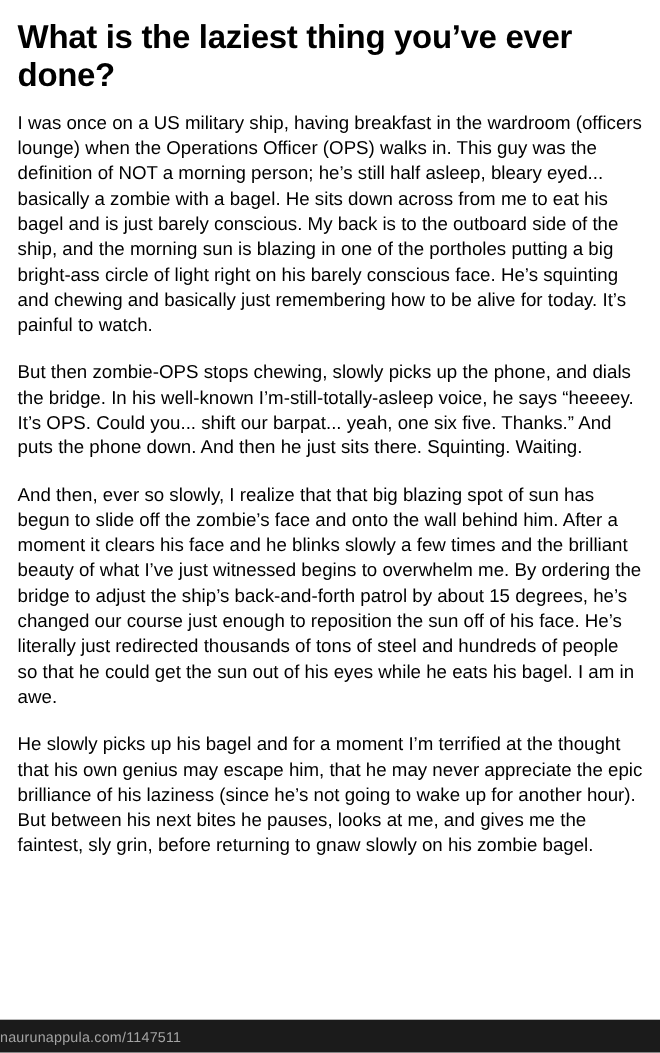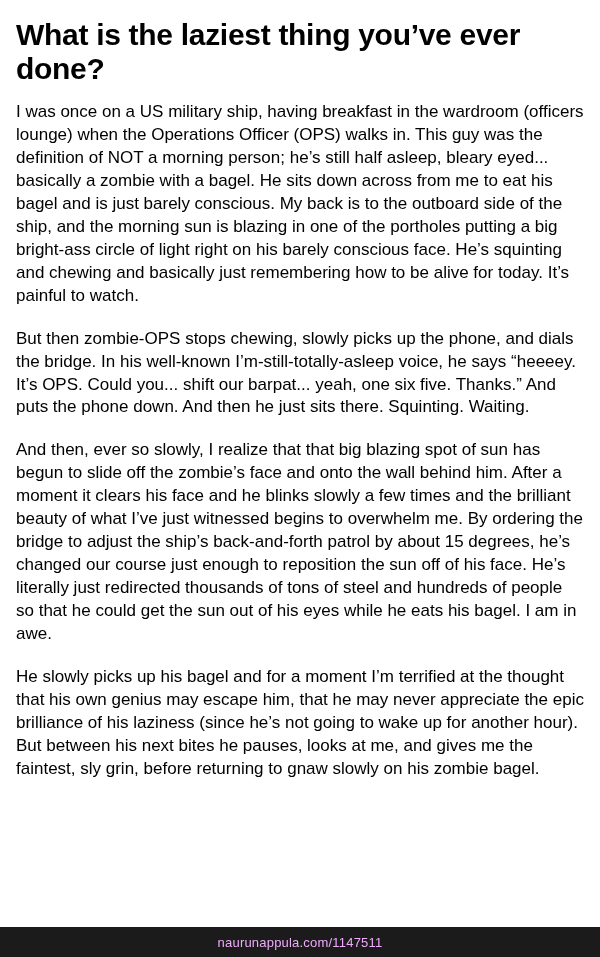--- a/index.html
+++ b/index.html
@@ -44,24 +44,23 @@
   .para:last-child {
     margin-bottom: 0;
   }
   .footer {
     position: absolute;
     left: 0;
     right: 0;
     bottom: 0;
     height: 30px;
     background: #1b1b1b;
-    color: #f0abfc;
+    color: #a3a3a3;
     display: flex;
     align-items: center;
-    justify-content: center;
   }
   .footer-text {
     font-size: 13px;
     letter-spacing: 0.2px;
   }
   .spacer {
     flex: 1 1 auto;
     min-height: 8px;
   }
 </style>

